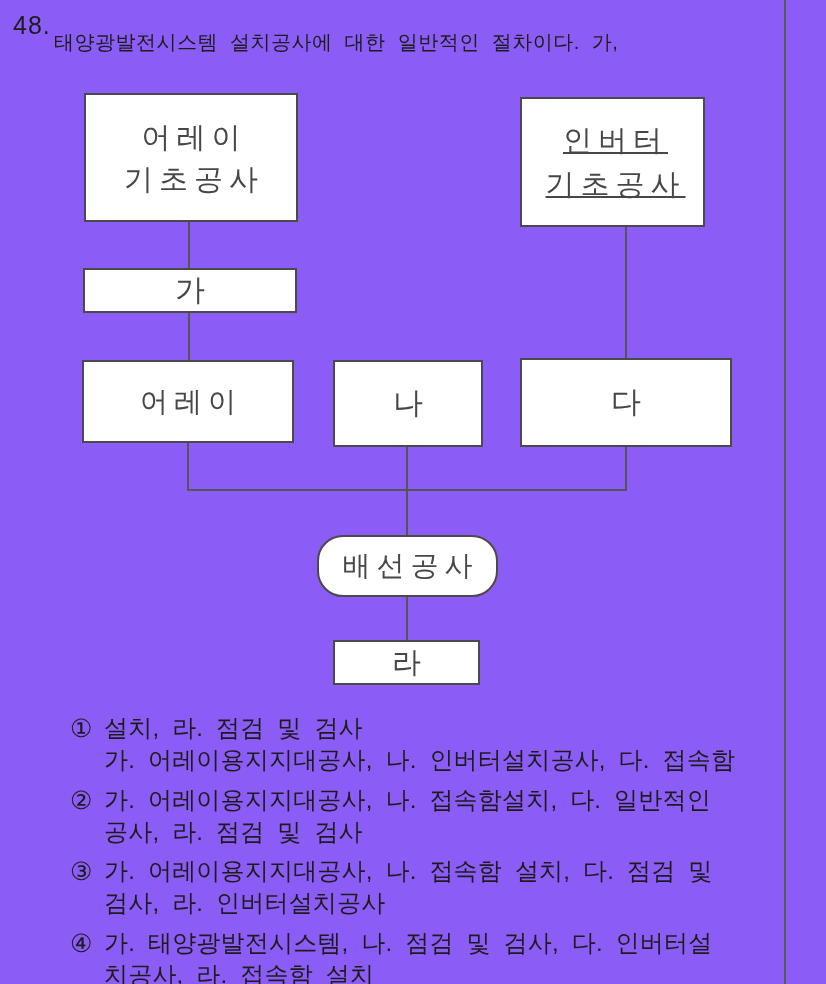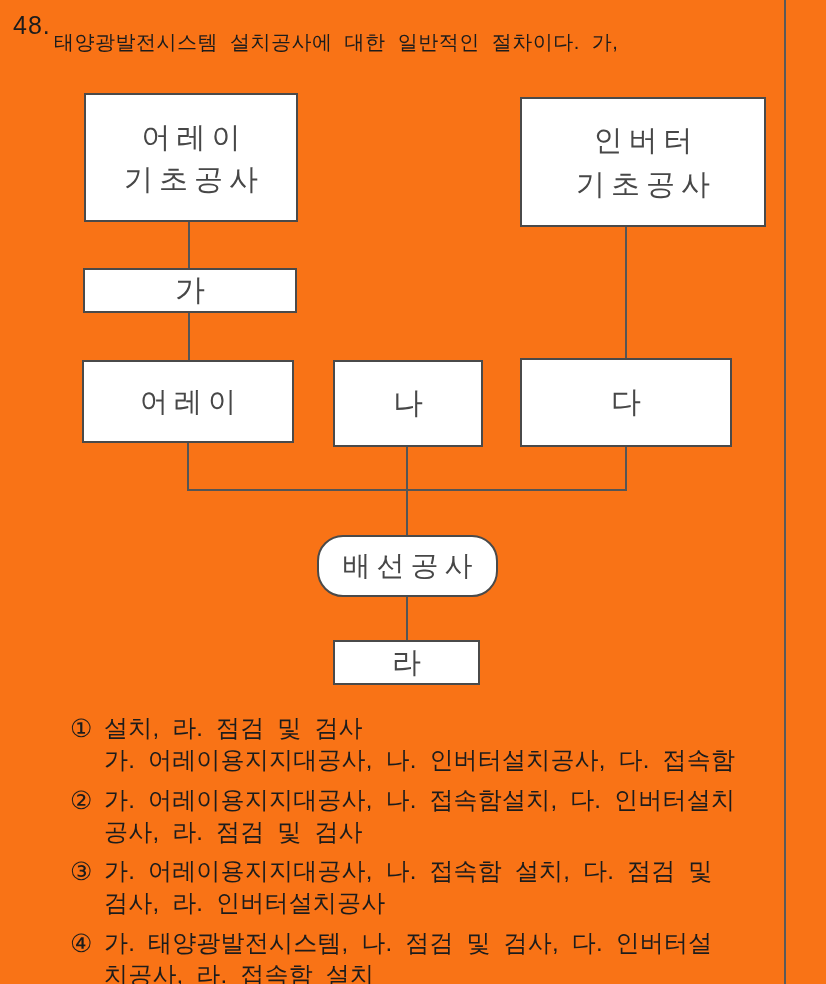--- a/index.html
+++ b/index.html
@@ -1,21 +1,21 @@
 <!DOCTYPE html>
 <html><head>
 <meta charset="utf-8">
 <style>
   * { margin: 0; padding: 0; box-sizing: border-box; }
   html, body { background: #ffffff; }
   .page {
     position: relative;
     width: 826px;
     height: 984px;
-    background: #f97316;
+    background: #8b5cf6;
     font-family: "Liberation Sans", sans-serif;
     color: #1c1c1c;
     overflow: hidden;
     padding-left: 39px;
   }
   
   .q-number {
     position: absolute;
     left: 13px; top: 11px;
     font-size: 25px;
@@ -42,21 +42,21 @@
     flex-direction: column;
     align-items: center;
     justify-content: center;
     font-family: "Liberation Serif", "DejaVu Serif", serif;
     color: #474747;
     text-align: center;
   }
   .fbox .bline { letter-spacing: 6px; text-indent: 6px; }
   .box-array-foundation { left: 84px;  top: 93px;  width: 214px; height: 129px; font-size: 29px; line-height: 42px; }
   .box-ga               { left: 83px;  top: 268px; width: 214px; height: 45px;  font-size: 30px; }
-  .box-inverter-foundation { left: 520px; top: 97px; width: 246px; height: 130px; font-size: 29px; line-height: 44px; }
+  .box-inverter-foundation { left: 520px; top: 97px; width: 185px; height: 130px; font-size: 29px; line-height: 44px; text-decoration: underline; }
   .box-array-install    { left: 82px;  top: 360px; width: 212px; height: 83px;  font-size: 28px; line-height: 38px; }
   .box-na               { left: 333px; top: 360px; width: 150px; height: 87px;  font-size: 30px; }
   .box-da               { left: 520px; top: 358px; width: 212px; height: 89px;  font-size: 30px; }
   .box-wiring           { left: 317px; top: 535px; width: 181px; height: 62px;  font-size: 28px; border-radius: 26px; }
   .box-ra               { left: 333px; top: 640px; width: 147px; height: 45px;  font-size: 29px; }
   .cline { position: absolute; background: #555555; }
   .v-af-ga   { left: 188px; top: 222px; width: 2px; height: 46px; }
   .v-ga-ai   { left: 188px; top: 313px; width: 2px; height: 47px; }
   .v-if-da   { left: 625px; top: 227px; width: 2px; height: 131px; }
   .v-ai-h    { left: 187px; top: 443px; width: 2px; height: 47px; }
@@ -151,21 +151,21 @@
     <div class="marker">①</div>
     <div class="ctext">
       <div>설치, 라. 점검 및 검사</div>
       <div>가. 어레이용지지대공사, 나. 인버터설치공사, 다. 접속함</div>
     </div>
   </div>
 
   <div class="choice choice-2">
     <div class="marker">②</div>
     <div class="ctext">
-      <div>가. 어레이용지지대공사, 나. 접속함설치, 다. 인버터설치</div>
+      <div>가. 어레이용지지대공사, 나. 접속함설치, 다. 일반적인</div>
       <div>공사, 라. 점검 및 검사</div>
     </div>
   </div>
 
   <div class="choice choice-3">
     <div class="marker">③</div>
     <div class="ctext">
       <div>가. 어레이용지지대공사, 나. 접속함 설치, 다. 점검 및</div>
       <div>검사, 라. 인버터설치공사</div>
     </div>

